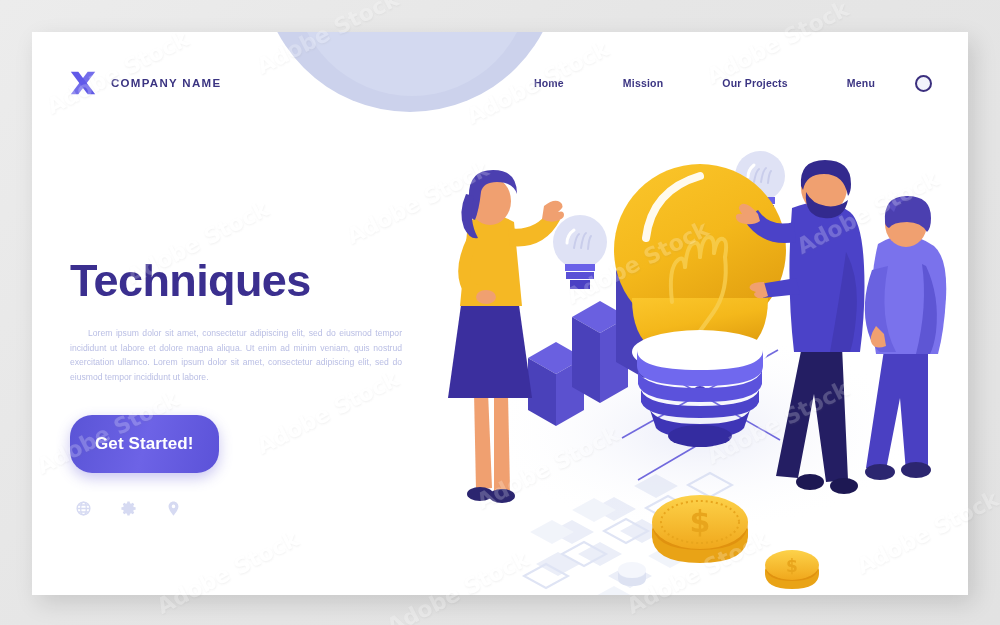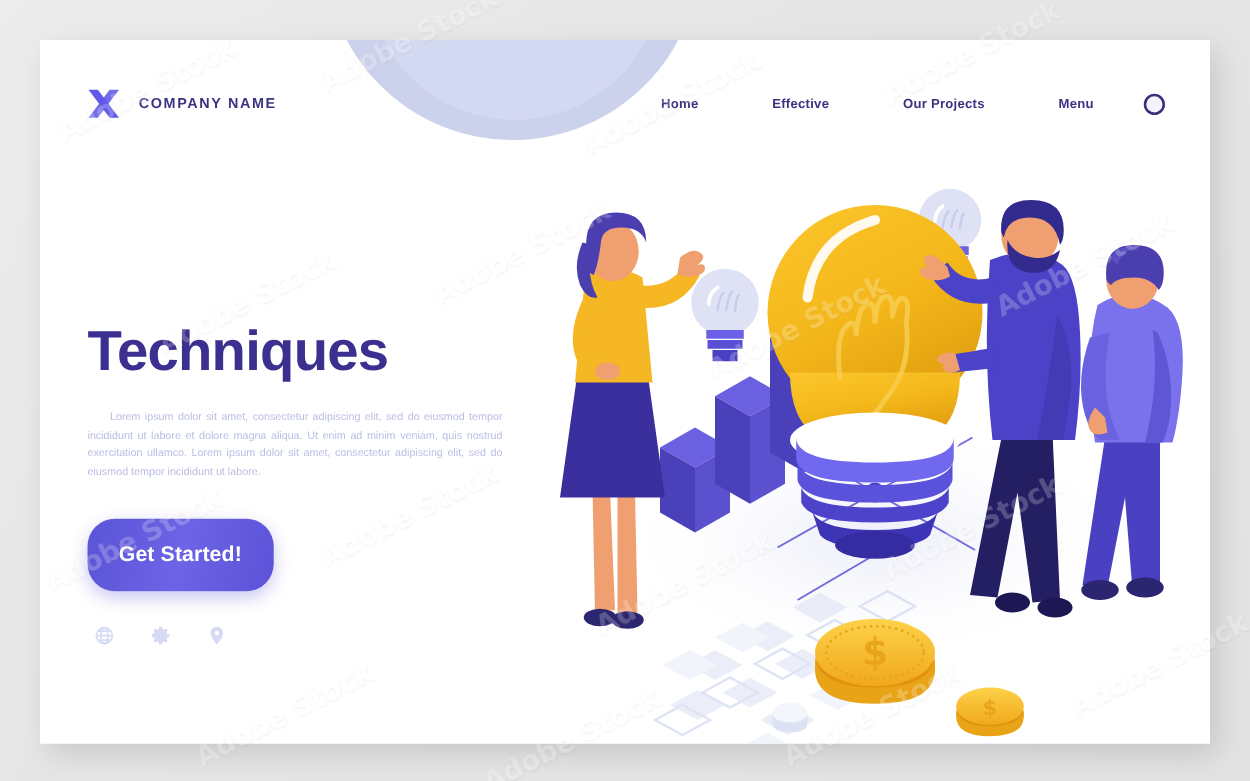--- a/index.html
+++ b/index.html
@@ -172,21 +172,21 @@
           <svg viewBox="0 0 32 32" width="30" height="30">
             <path d="M3 4 L11 4 L29 28 L21 28 Z" fill="#6059e8"></path>
             <path d="M29 4 L21 4 L3 28 L11 28 Z" fill="#6059e8" opacity=".88"></path>
           </svg>
         </span>
         <span class="brand-name">COMPANY NAME</span>
       </div>
 
       <nav class="nav">
         <span class="nav-item">Home</span>
-        <span class="nav-item">Effective</span>
+        <span class="nav-item">Mission</span>
         <span class="nav-item">Our Projects</span>
         <span class="nav-item">Menu</span>
         <span class="nav-circle"></span>
       </nav>
     </div>
 
     <div class="left">
       <h1 class="headline">
         <br>
         <br>

